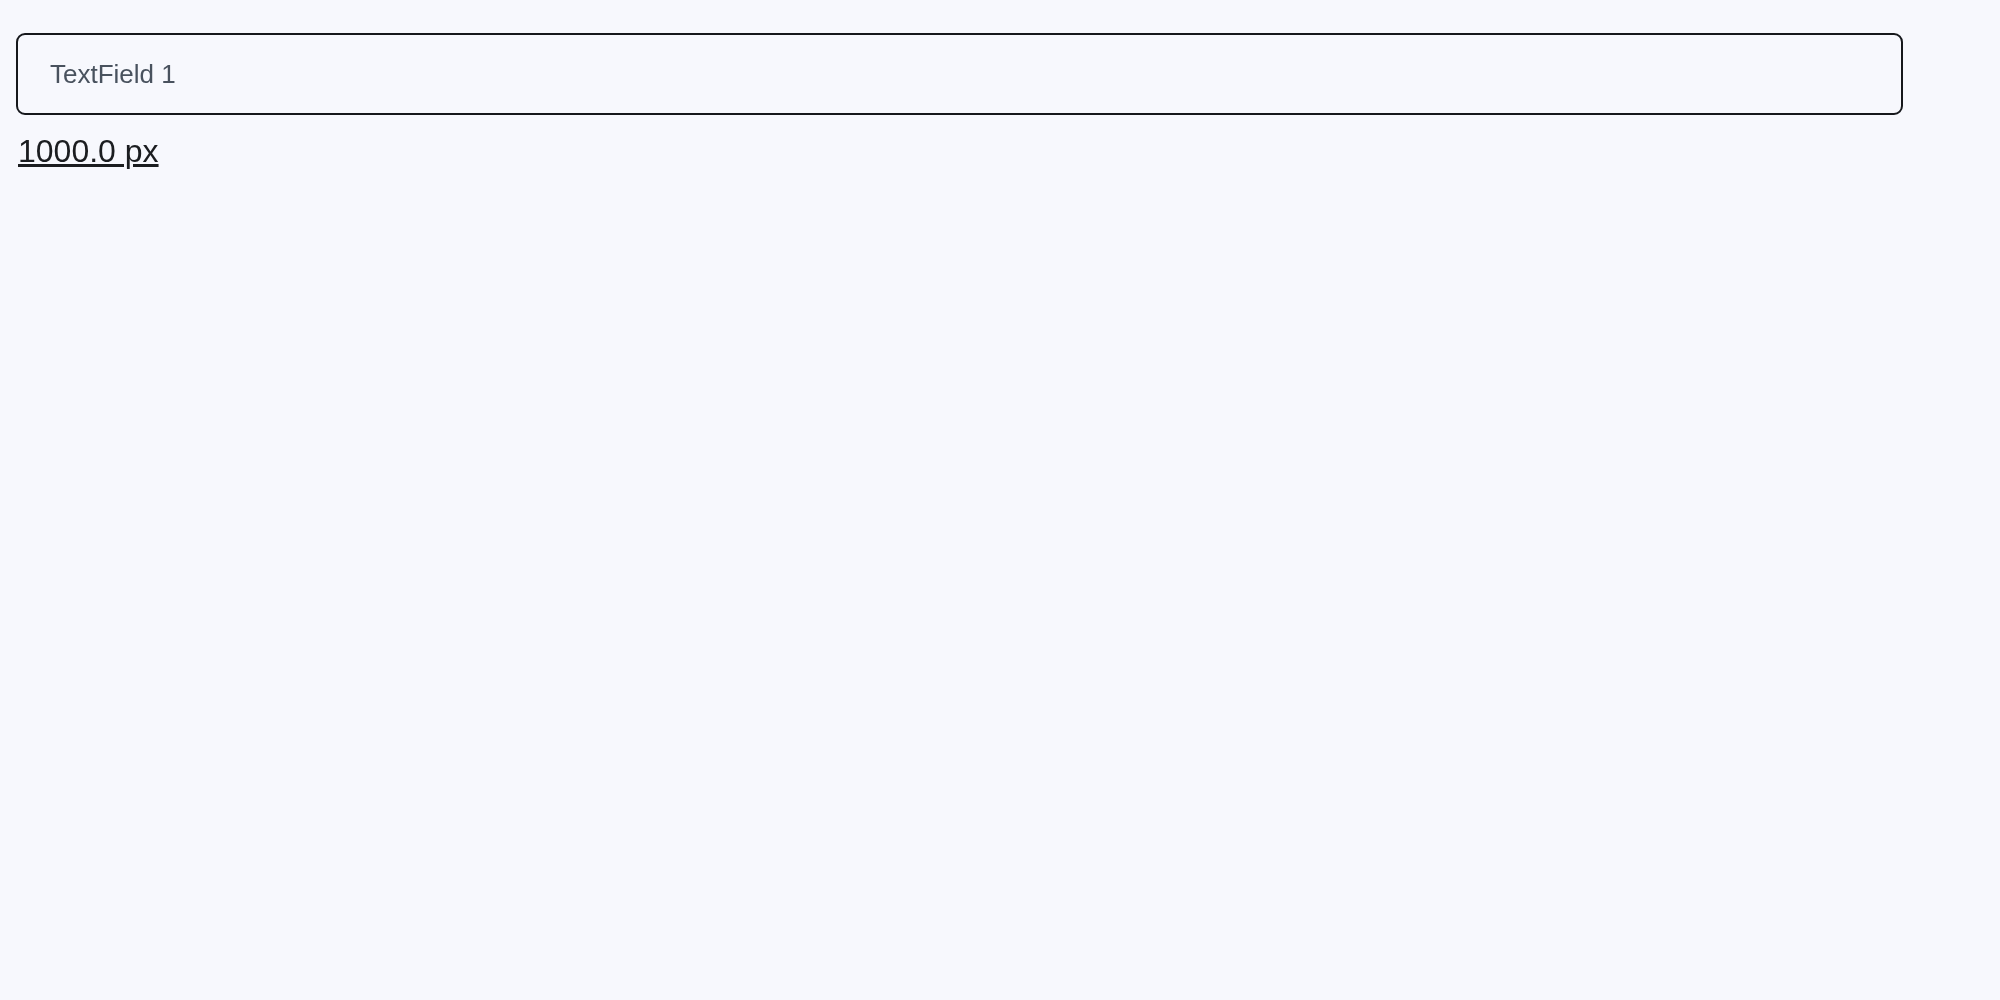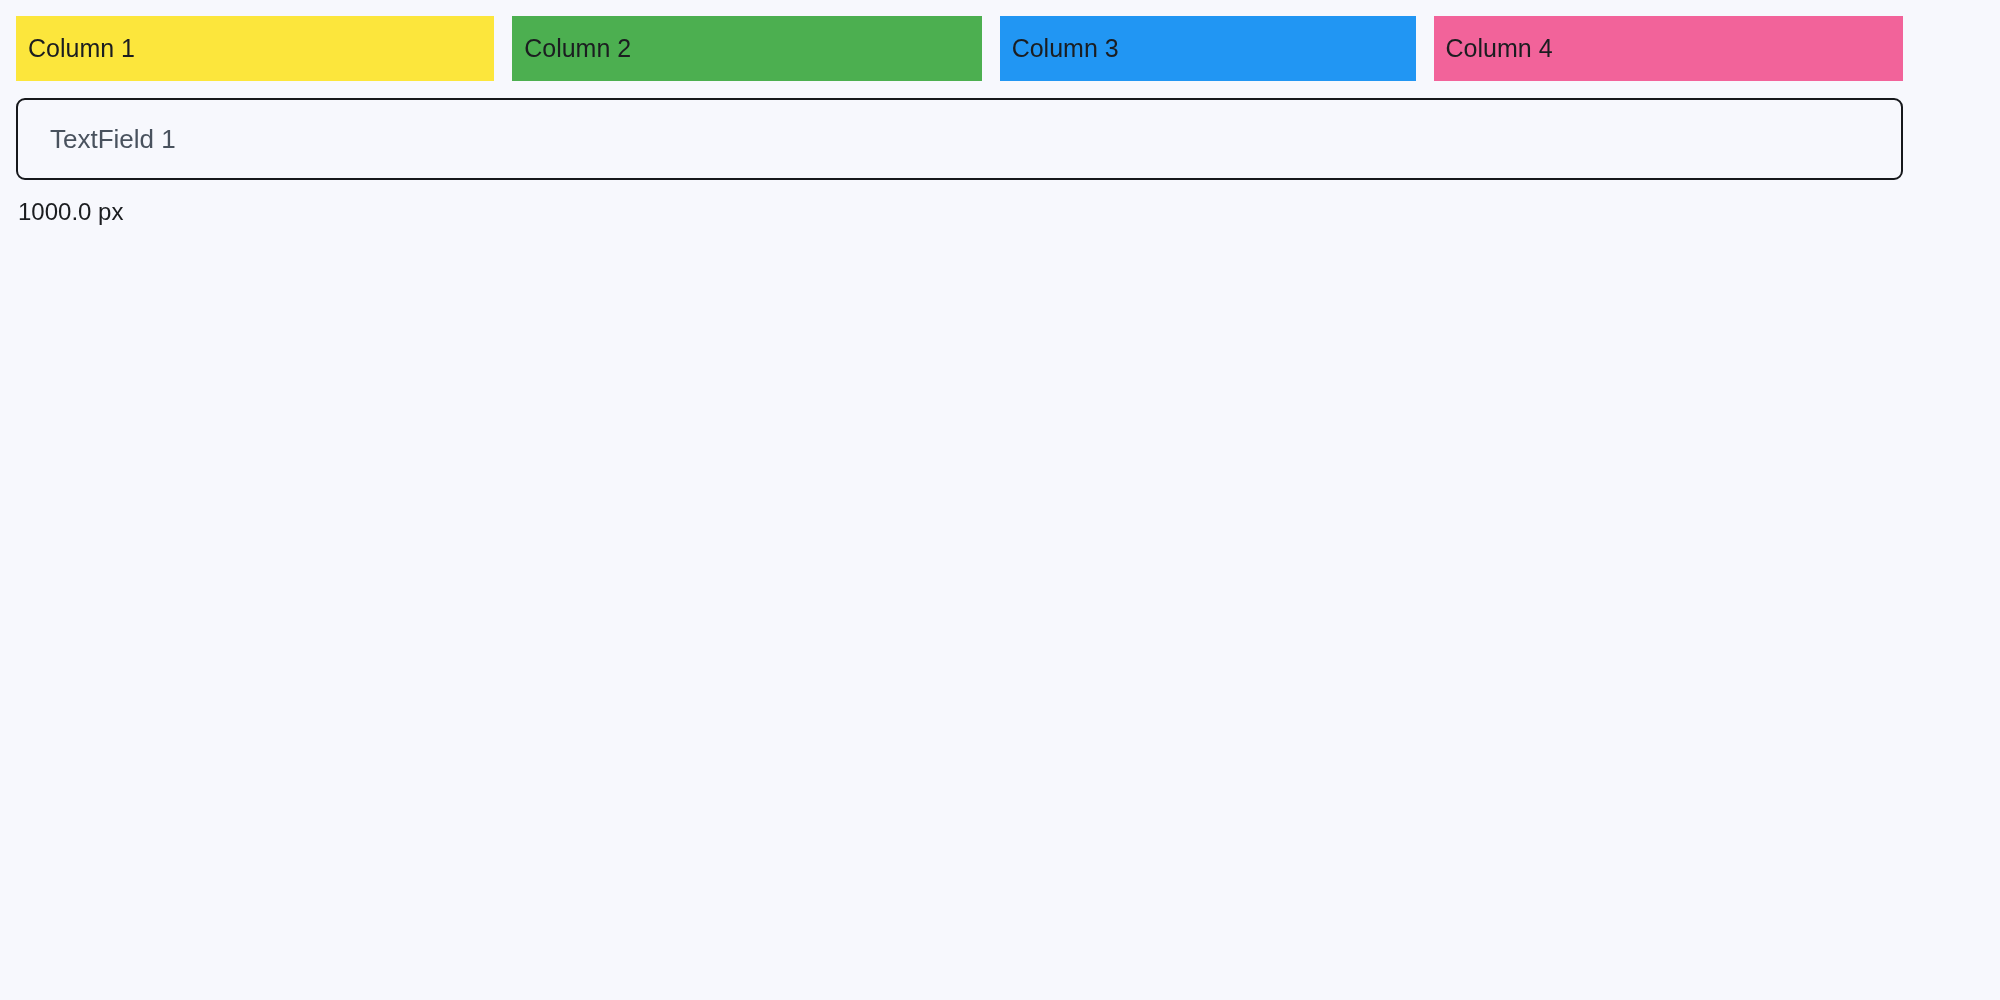--- a/index.html
+++ b/index.html
@@ -82,59 +82,41 @@
     opacity: 1;
   }
 
   
   .status-row {
     margin-top: 20px;
     padding-left: 2px;
   }
 
   .status-text {
-    font-size: 24px;
+    font-size: 32px;
     line-height: 1;
     color: #1b1d20;
     white-space: nowrap;
+    text-decoration: underline;
   }
 
   .canvas-area {
     position: absolute;
     left: 0;
     right: 0;
     top: 230px;
     bottom: 0;
     background: #f7f8fd;
   }
 </style>
 </head>
 <body>
 
 <div class="app-root">
 
-  <div class="columns-row">
-
-    <div class="column-bar col-1">
-      <span class="column-label">Column 1</span>
-    </div>
-
-    <div class="column-bar col-2">
-      <span class="column-label">Column 2</span>
-    </div>
-
-    <div class="column-bar col-3">
-      <span class="column-label">Column 3</span>
-    </div>
-
-    <div class="column-bar col-4">
-      <span class="column-label">Column 4</span>
-    </div>
-
-  </div>
 
   <div class="fields-row">
 
     <input class="text-field" type="text" placeholder="TextField 1" style="">
 
 
 
   </div>
 
   <div class="status-row">

